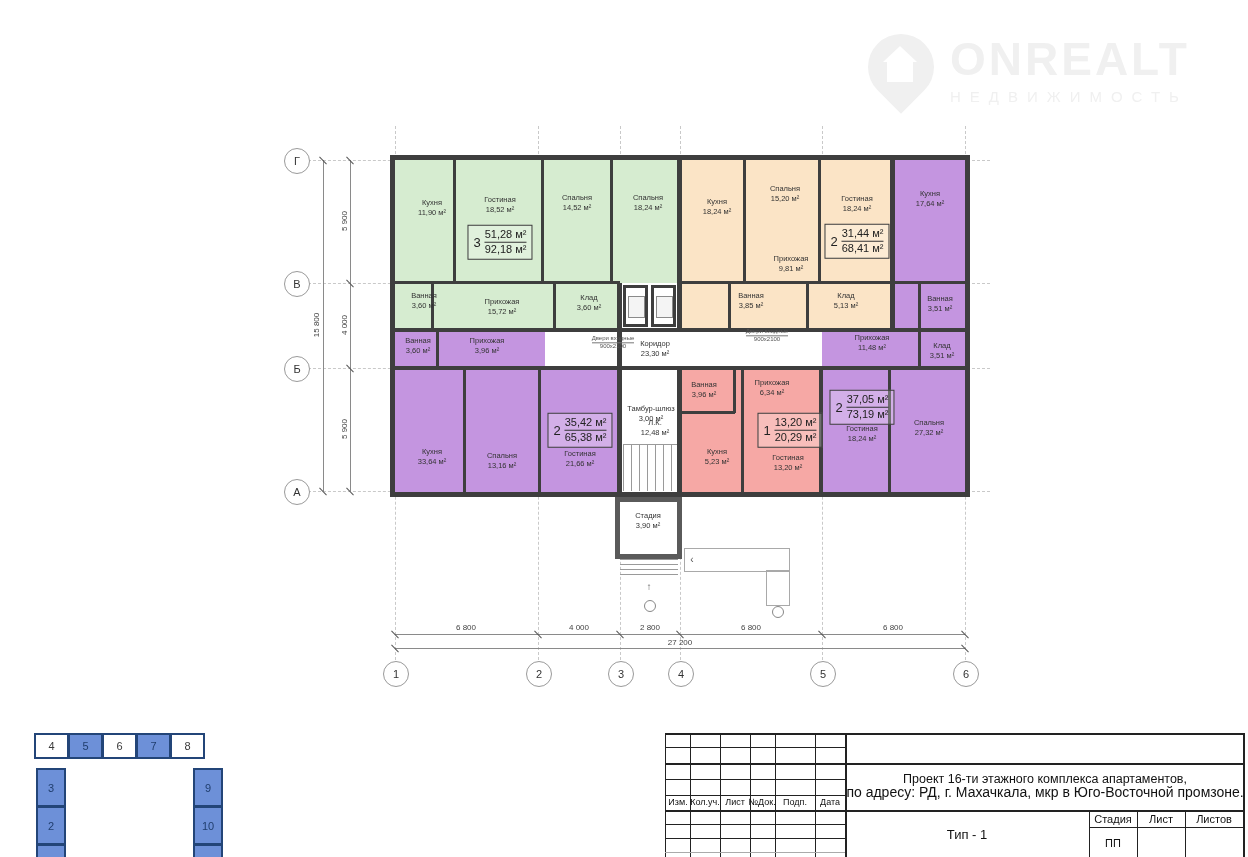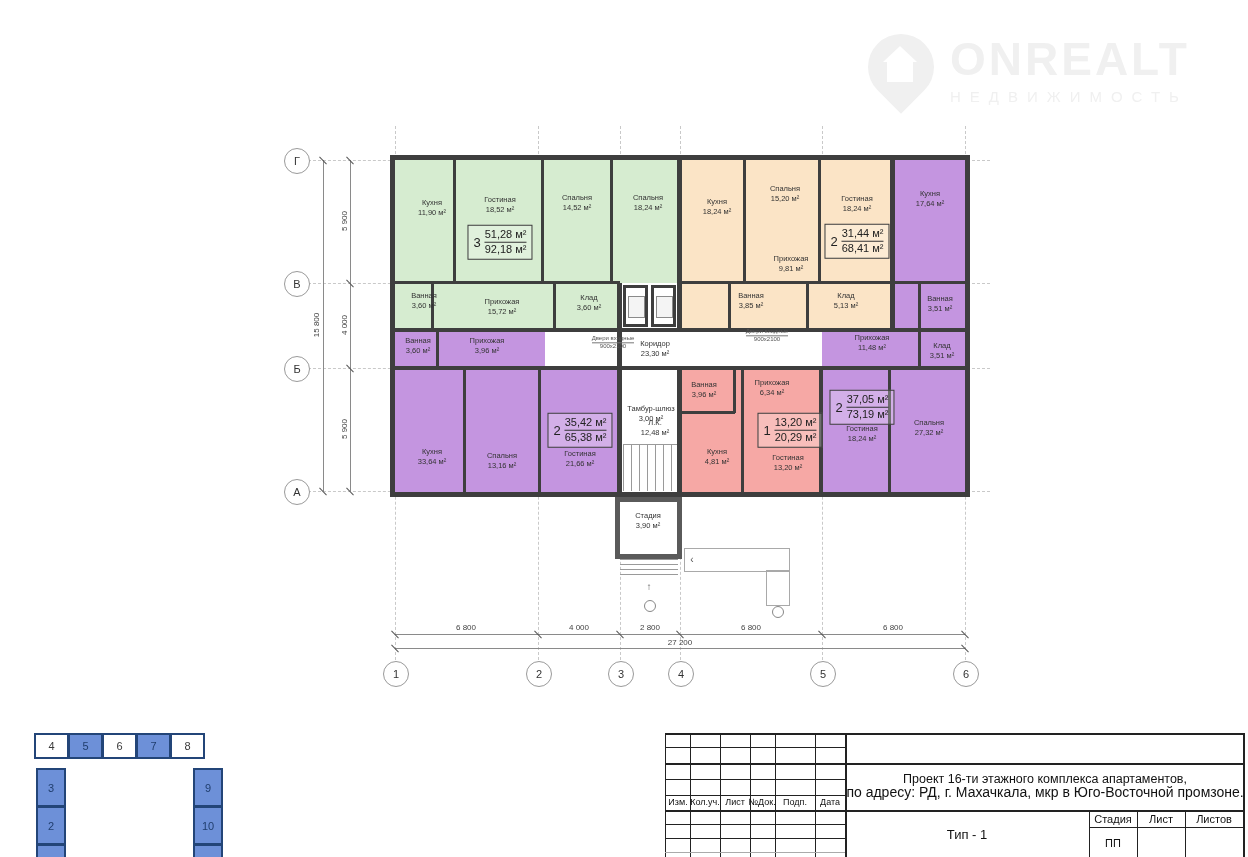--- a/index.html
+++ b/index.html
@@ -225,21 +225,21 @@
   <div class="rlabel" style="left:704px;top:390px">
       <div>Ванная</div>
       <div>3,96 м²</div>
     </div>
   <div class="rlabel" style="left:772px;top:388px">
       <div>Прихожая</div>
       <div>6,34 м²</div>
     </div>
   <div class="rlabel" style="left:717px;top:457px">
       <div>Кухня</div>
-      <div>4,81 м²</div>
+      <div>5,23 м²</div>
     </div>
   <div class="rlabel" style="left:788px;top:463px">
       <div>Гостиная</div>
       <div>13,20 м²</div>
     </div>
   <div class="rlabel" style="left:418px;top:346px">
       <div>Ванная</div>
       <div>3,60 м²</div>
     </div>
   <div class="rlabel" style="left:487px;top:346px">

